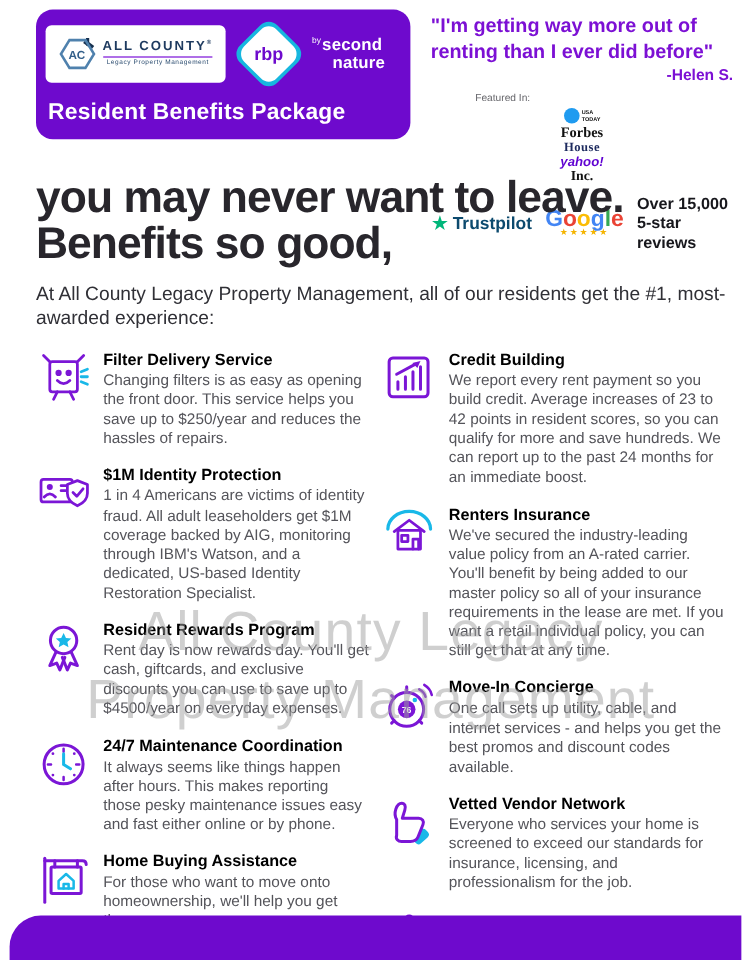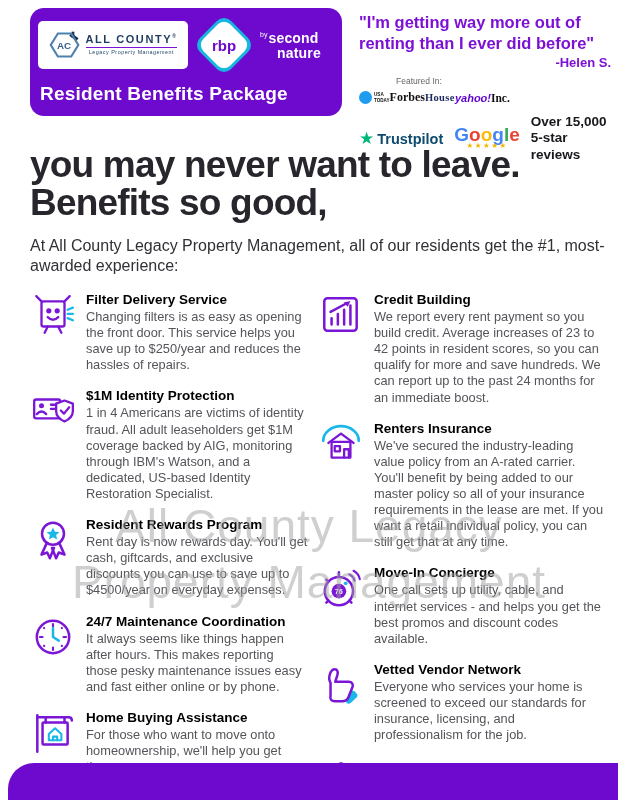--- a/index.html
+++ b/index.html
@@ -34,21 +34,21 @@
   .sn-word{font-weight:800;font-size:14px;letter-spacing:0.2px;}
   .sn-line2{margin-left:17px;}
   .banner-title{position:absolute;left:10px;bottom:11px;color:#fff;font-weight:800;
     font-size:19px;letter-spacing:0.2px;}
 
   
   .top-right{position:absolute;left:359px;top:12px;width:252px;}
   .quote{color:#7c10d4;font-weight:bold;font-size:16.5px;line-height:1.28;}
   .attrib{text-align:right;color:#7c10d4;font-weight:bold;font-size:13px;margin-top:1px;}
   .featured-label{margin-top:6px;font-size:8.5px;color:#66666b;margin-left:37px;}
-  .logo-strip{display:flex;align-items:center;justify-content:flex-start;margin-top:4px;}
+  .logo-strip{display:flex;align-items:center;justify-content:center;margin-top:4px;flex-direction:column;}
   .usat{display:flex;gap:2px;align-items:center;}
   .usat-dot{width:13px;height:13px;border-radius:50%;background:#1f9bf0;}
   .usat-txt{font-size:4.6px;font-weight:bold;color:#111;line-height:1.15;}
   .forbes{font-family:"Liberation Serif",serif;font-weight:bold;font-size:12px;color:#111;}
   .house{font-family:"Liberation Serif",serif;font-weight:bold;font-size:10.5px;color:#1d2a5e;letter-spacing:0.4px;}
   .yahoo{font-weight:800;font-size:11px;color:#5f01d1;font-style:italic;}
   .inc{font-family:"Liberation Serif",serif;font-weight:bold;font-size:11.5px;color:#111;}
   .review-strip{display:flex;align-items:center;margin-top:9px;gap:11px;}
   .tp{display:flex;align-items:center;gap:3px;}
   .tp-star{color:#00b67a;font-size:17px;line-height:1;}

